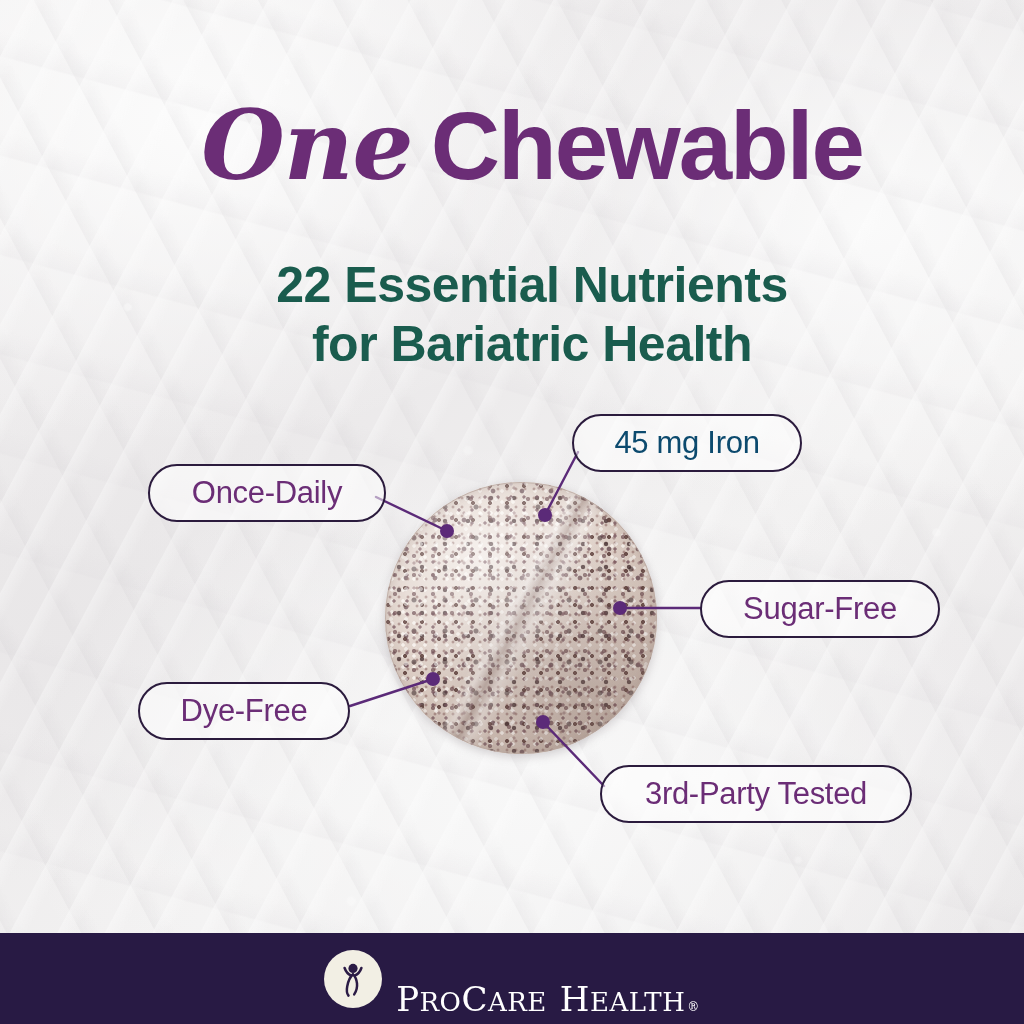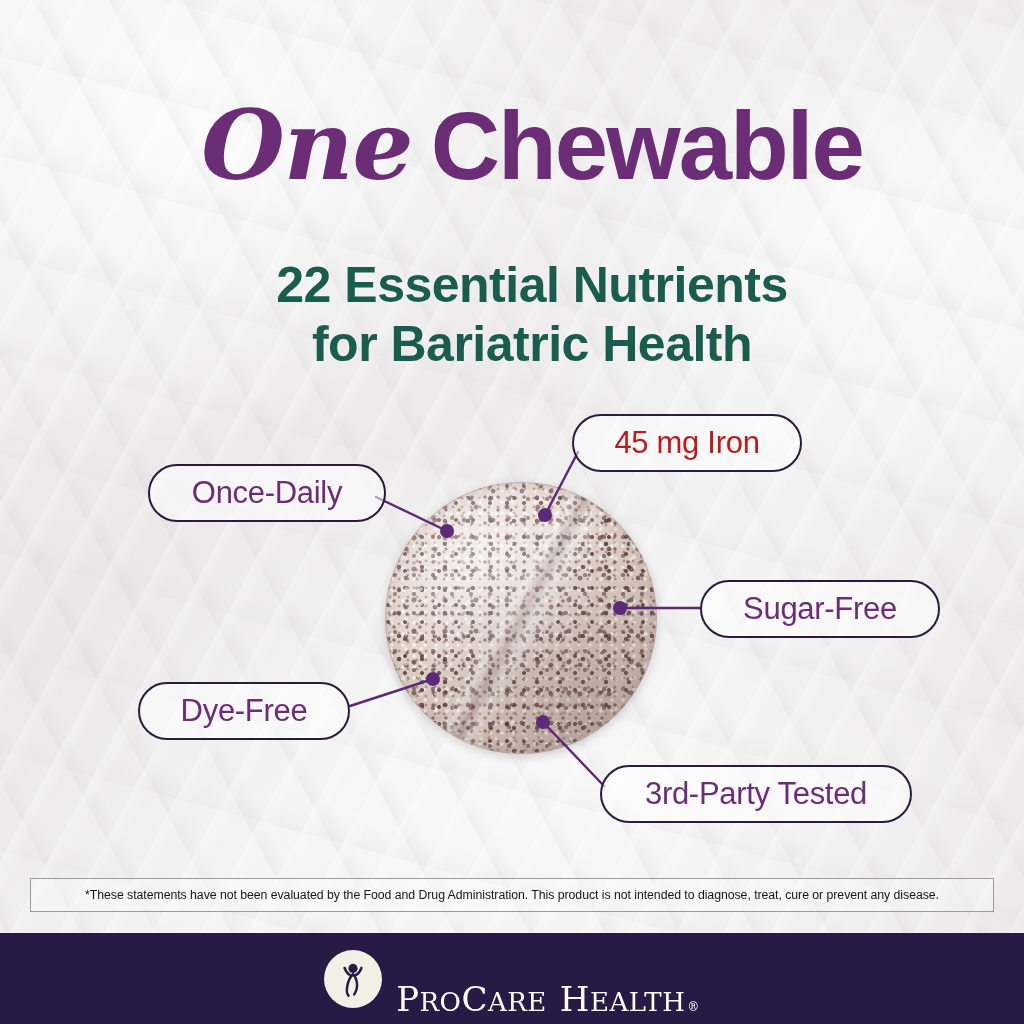--- a/index.html
+++ b/index.html
@@ -293,36 +293,33 @@
         <line x1="350" y1="706" x2="433" y2="679" stroke-linecap="round"></line>
         <circle cx="433" cy="679" r="7" stroke="none"></circle>
         <line x1="604" y1="786" x2="543" y2="722" stroke-linecap="round"></line>
         <circle cx="543" cy="722" r="7" stroke="none"></circle>
       </g>
   </svg>
 
   <div class="pill" style="left: 148px; top: 464px; width: 238px; height: 58px; border-color: rgb(43, 27, 61); color: rgb(107, 45, 118);">
       <span>Once-Daily</span>
     </div>
-  <div class="pill" style="left: 572px; top: 414px; width: 230px; height: 58px; border-color: rgb(43, 27, 61); color: #b91c1c;">
+  <div class="pill" style="left: 572px; top: 414px; width: 230px; height: 58px; border-color: rgb(43, 27, 61); color: #0c4a6e;">
       <span>45 mg Iron</span>
     </div>
   <div class="pill" style="left: 138px; top: 682px; width: 212px; height: 58px; border-color: rgb(43, 27, 61); color: rgb(107, 45, 118);">
       <span>Dye-Free</span>
     </div>
   <div class="pill" style="left: 700px; top: 580px; width: 240px; height: 58px; border-color: rgb(43, 27, 61); color: rgb(107, 45, 118);">
       <span>Sugar-Free</span>
     </div>
   <div class="pill" style="left: 600px; top: 765px; width: 312px; height: 58px; border-color: rgb(43, 27, 61); color: rgb(107, 45, 118);">
       <span>3rd-Party Tested</span>
     </div>
 
-  <div class="disclaimer">
-    <span>*These statements have not been evaluated by the Food and Drug Administration. This product is not intended to diagnose, treat, cure or prevent any disease.</span>
-  </div>
 
   <div class="footer" style="background: rgb(40, 26, 68);">
     <div class="logo-row">
       <div class="logo-mark" style="background: rgb(242, 239, 228);">
         <svg width="44" height="44" viewBox="0 0 44 44">
           <circle cx="22" cy="11.4" r="4.6" fill="#2b1b45"></circle>
           <path d="M22 17.3 C19.4 19.6 17.2 24 16.2 29.4 C15.4 33.6 15.9 36.6 17.5 38.6" fill="none" stroke="#2b1b45" stroke-width="2.5" stroke-linecap="round"></path>
           <path d="M22 17.3 C24.2 19.4 25.6 22.6 26.0 26.4 C26.4 30.4 25.4 34.2 23.2 37.4" fill="none" stroke="#2b1b45" stroke-width="2.5" stroke-linecap="round"></path>
           <path d="M20.3 18.6 C17.2 17.2 14.8 14.6 13.6 11.0" fill="none" stroke="#2b1b45" stroke-width="2.5" stroke-linecap="round"></path>
           <path d="M23.7 18.6 C26.8 17.2 29.2 14.6 30.4 11.0" fill="none" stroke="#2b1b45" stroke-width="2.5" stroke-linecap="round"></path>

